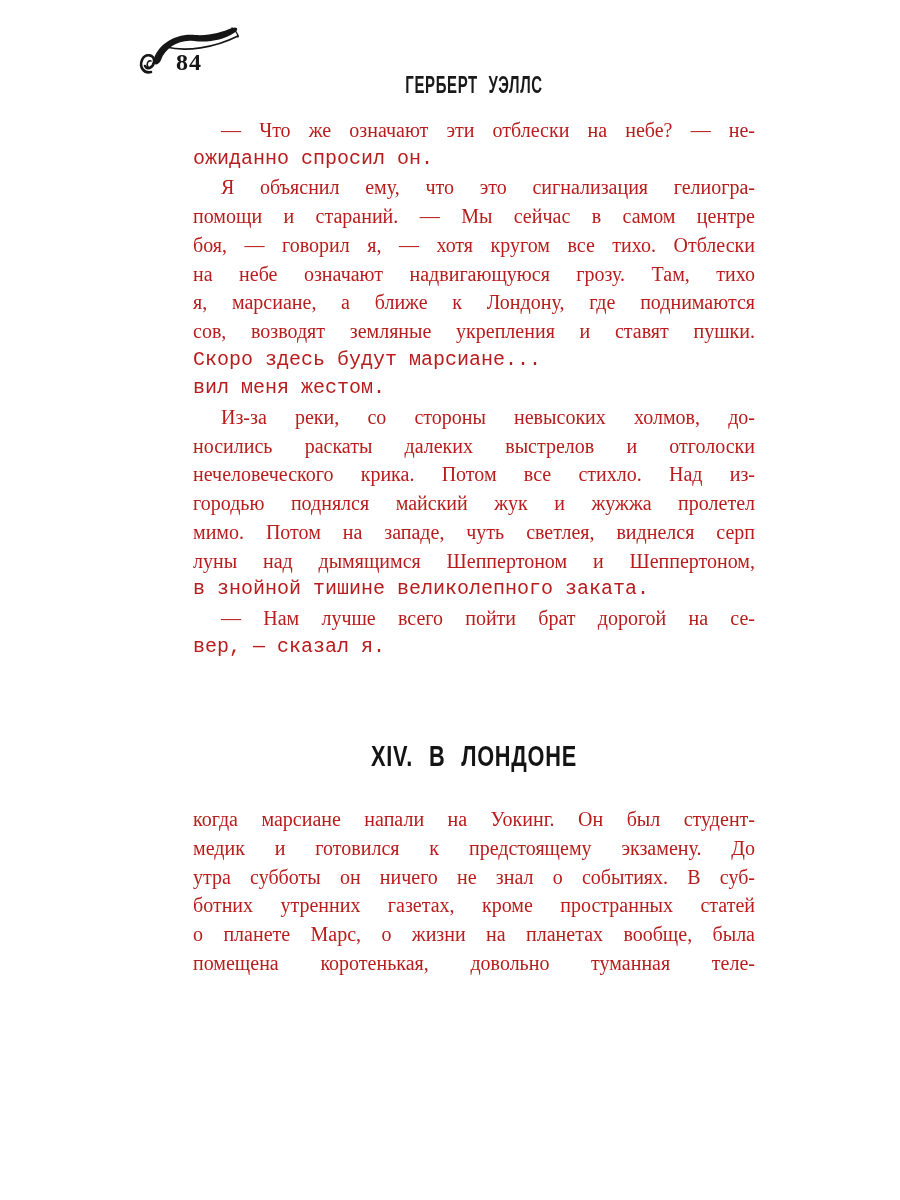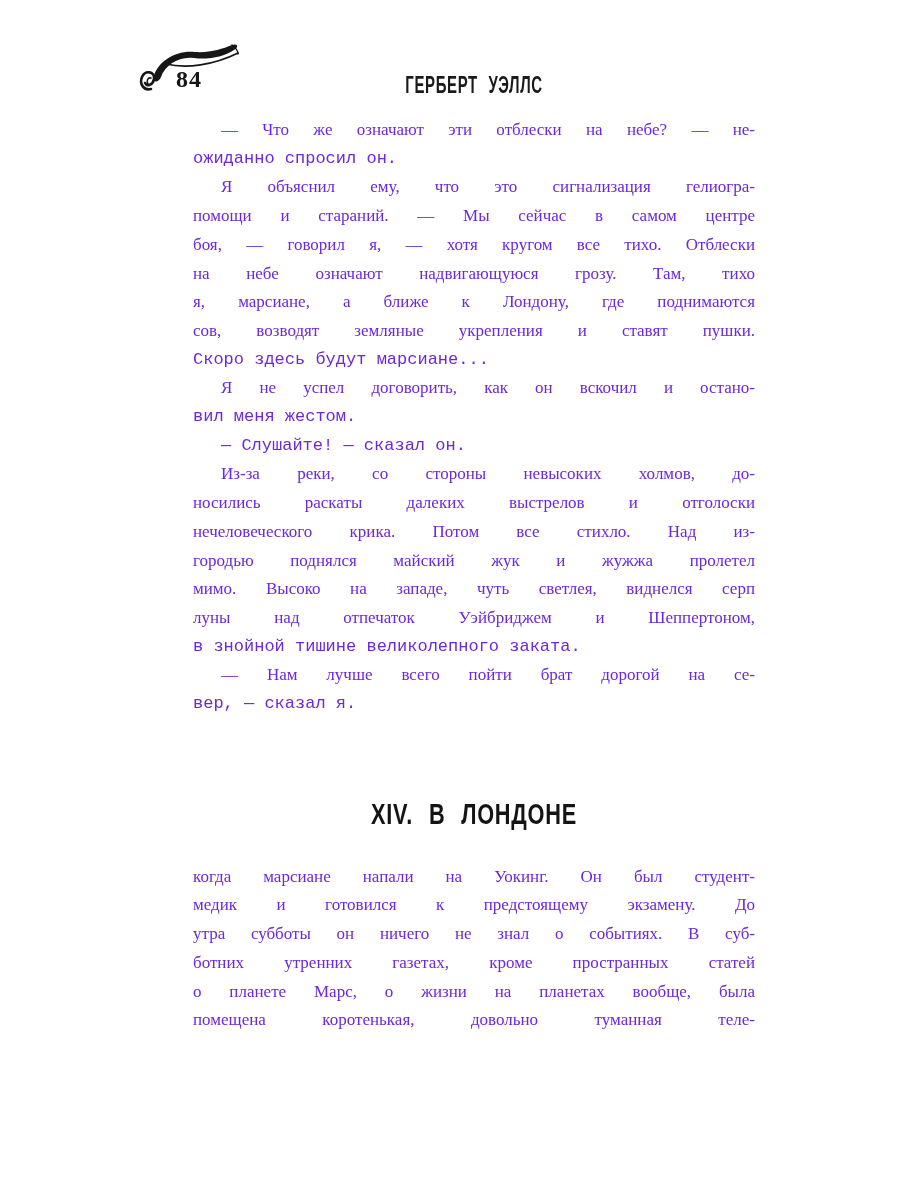--- a/index.html
+++ b/index.html
@@ -15,21 +15,21 @@
     width: 900px;
     height: 1200px;
     background: #ffffff;
     color: #1d1d1d;
     overflow: hidden;
   }
   
   .folio {
     position: absolute;
     left: 138px;
-    top: 42px;
+    top: 25px;
     width: 110px;
     height: 56px;
   }
   .folio svg {
     position: absolute;
     left: 0;
     top: 0;
   }
   .pagenum {
     position: absolute;
@@ -60,25 +60,25 @@
     white-space: nowrap;
   }
   
   .text-column {
     position: absolute;
     left: 193px;
     top: 116px;
     width: 562px;
   }
   .line {
-    font-size: 17px;
+    font-size: 20px;
     line-height: 28.7px;
     text-align: justify;
     text-align-last: justify;
-    color: #6d28d9;
+    color: #b91c1c;
     white-space: normal;
   }
   .line.indent { text-indent: 28px; }
   .line.last   { text-align-last: left; font-family: Liberation Mono, monospace; }
   
   .chapter-heading {
     margin: 74px 0 28px 0;
     height: 42px;
     line-height: 42px;
     text-align: center;
@@ -119,29 +119,27 @@
     <div id="top-text">
         <div class="line indent">— Что же означают эти отблески на небе? — не-</div>
         <div class="line last">ожиданно спросил он.</div>
         <div class="line indent">Я объяснил ему, что это сигнализация гелиогра-</div>
         <div class="line">помощи и стараний. — Мы сейчас в самом центре</div>
         <div class="line">боя, — говорил я, — хотя кругом все тихо. Отблески</div>
         <div class="line">на небе означают надвигающуюся грозу. Там, тихо</div>
         <div class="line">я, марсиане, а ближе к Лондону, где поднимаются</div>
         <div class="line">сов, возводят земляные укрепления и ставят пушки.</div>
         <div class="line last">Скоро здесь будут марсиане...</div>
-        <div class="line indent">Я не успел договорить, как он вскочил и остано-</div>
         <div class="line last">вил меня жестом.</div>
-        <div class="line indent last">— Слушайте! — сказал он.</div>
         <div class="line indent">Из-за реки, со стороны невысоких холмов, до-</div>
         <div class="line">носились раскаты далеких выстрелов и отголоски</div>
         <div class="line">нечеловеческого крика. Потом все стихло. Над из-</div>
         <div class="line">городью поднялся майский жук и жужжа пролетел</div>
-        <div class="line">мимо. Высоко на западе, чуть светлея, виднелся серп</div>
-        <div class="line">луны над отпечаток Уэйбриджем и Шеппертоном,</div>
+        <div class="line">мимо. Потом на западе, чуть светлея, виднелся серп</div>
+        <div class="line">луны над дымящимся Шеппертоном и Шеппертоном,</div>
         <div class="line last">в знойной тишине великолепного заката.</div>
         <div class="line indent">— Нам лучше всего пойти брат дорогой на се-</div>
         <div class="line last">вер, — сказал я.</div>
       </div>
 
     <h2 class="chapter-heading">XIV.  В  ЛОНДОНЕ</h2>
 
     <div id="bottom-text">
         <div class="line">когда марсиане напали на Уокинг. Он был студент-</div>
         <div class="line">медик и готовился к предстоящему экзамену. До</div>

